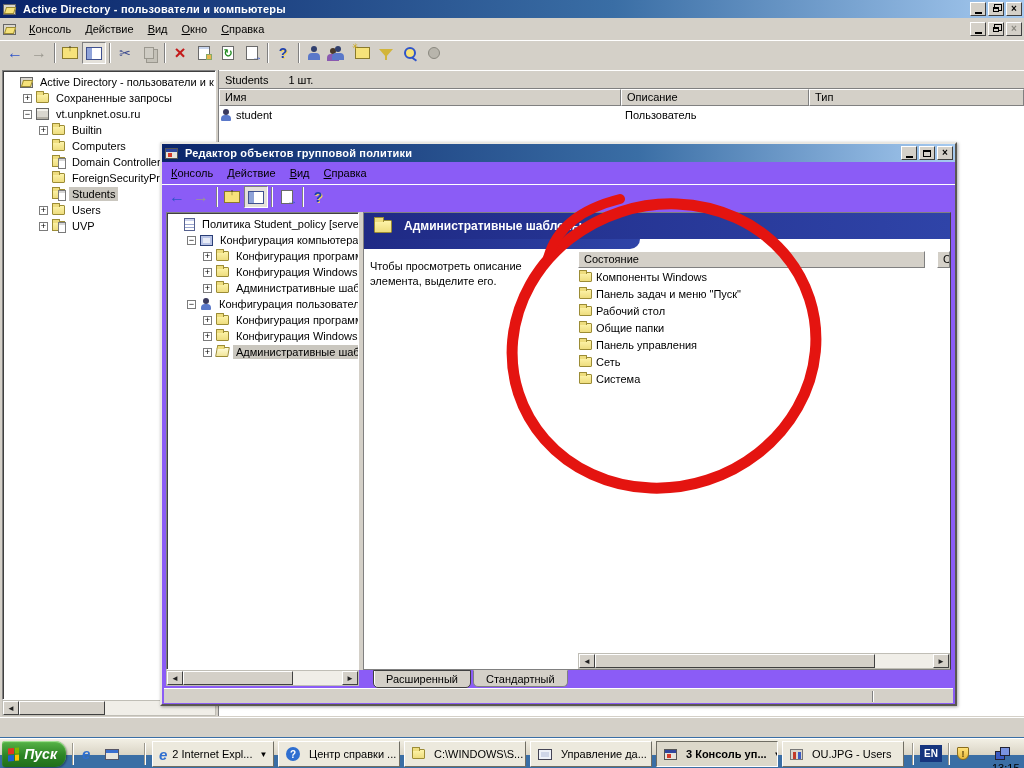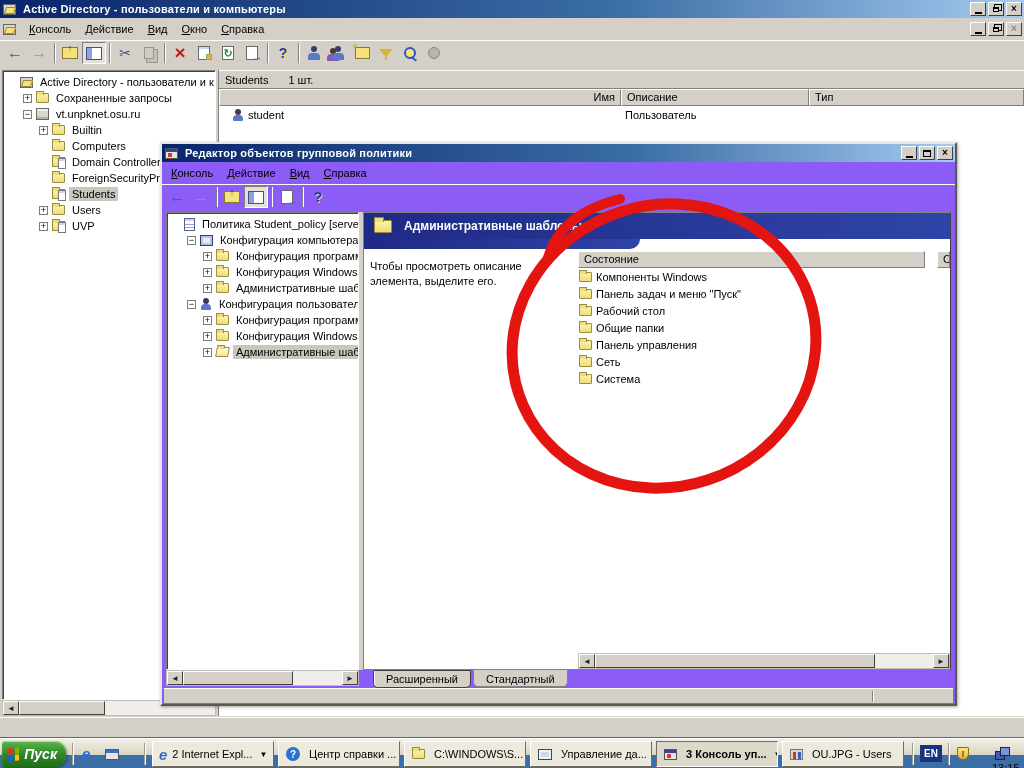--- a/index.html
+++ b/index.html
@@ -252,25 +252,25 @@
     <span class="sbtn">◄</span>
     <span class="sthumb" style="width:86px"></span>
   </div>
 
   <div class="abs" style="left:218px;top:70px;width:806px;height:646px;background:#fff;border-left:1px solid #808080">
     <div class="banner" style="height:19px">
       <span>Students</span>
       <span>1 шт.</span>
     </div>
     <div id="main-cols" style="display:flex">
-        <span class="lvh" style="width: 402px; text-align: right;">Имя</span>
+        <span class="lvh" style="width: 402px;">Имя</span>
         <span class="lvh" style="width: 188px;">Описание</span>
         <span class="lvh" style="width: 215px;">Тип</span>
       </div>
-    <div class="trow" style="height:18px;padding-left:12px">
+    <div class="trow" style="height:18px;padding-left:0">
       <span class="ic ic-user"></span>
       <span>student</span>
       <span style="position:absolute;left:406px">Пользователь</span>
     </div>
   </div>
 
   <div class="abs statusbar" style="left:0;top:717px;width:1024px;height:20px"></div>
 </div>
 
 <div class="abs winframe" style="left:160px;top:142px;width:797px;height:564px;z-index:10">

